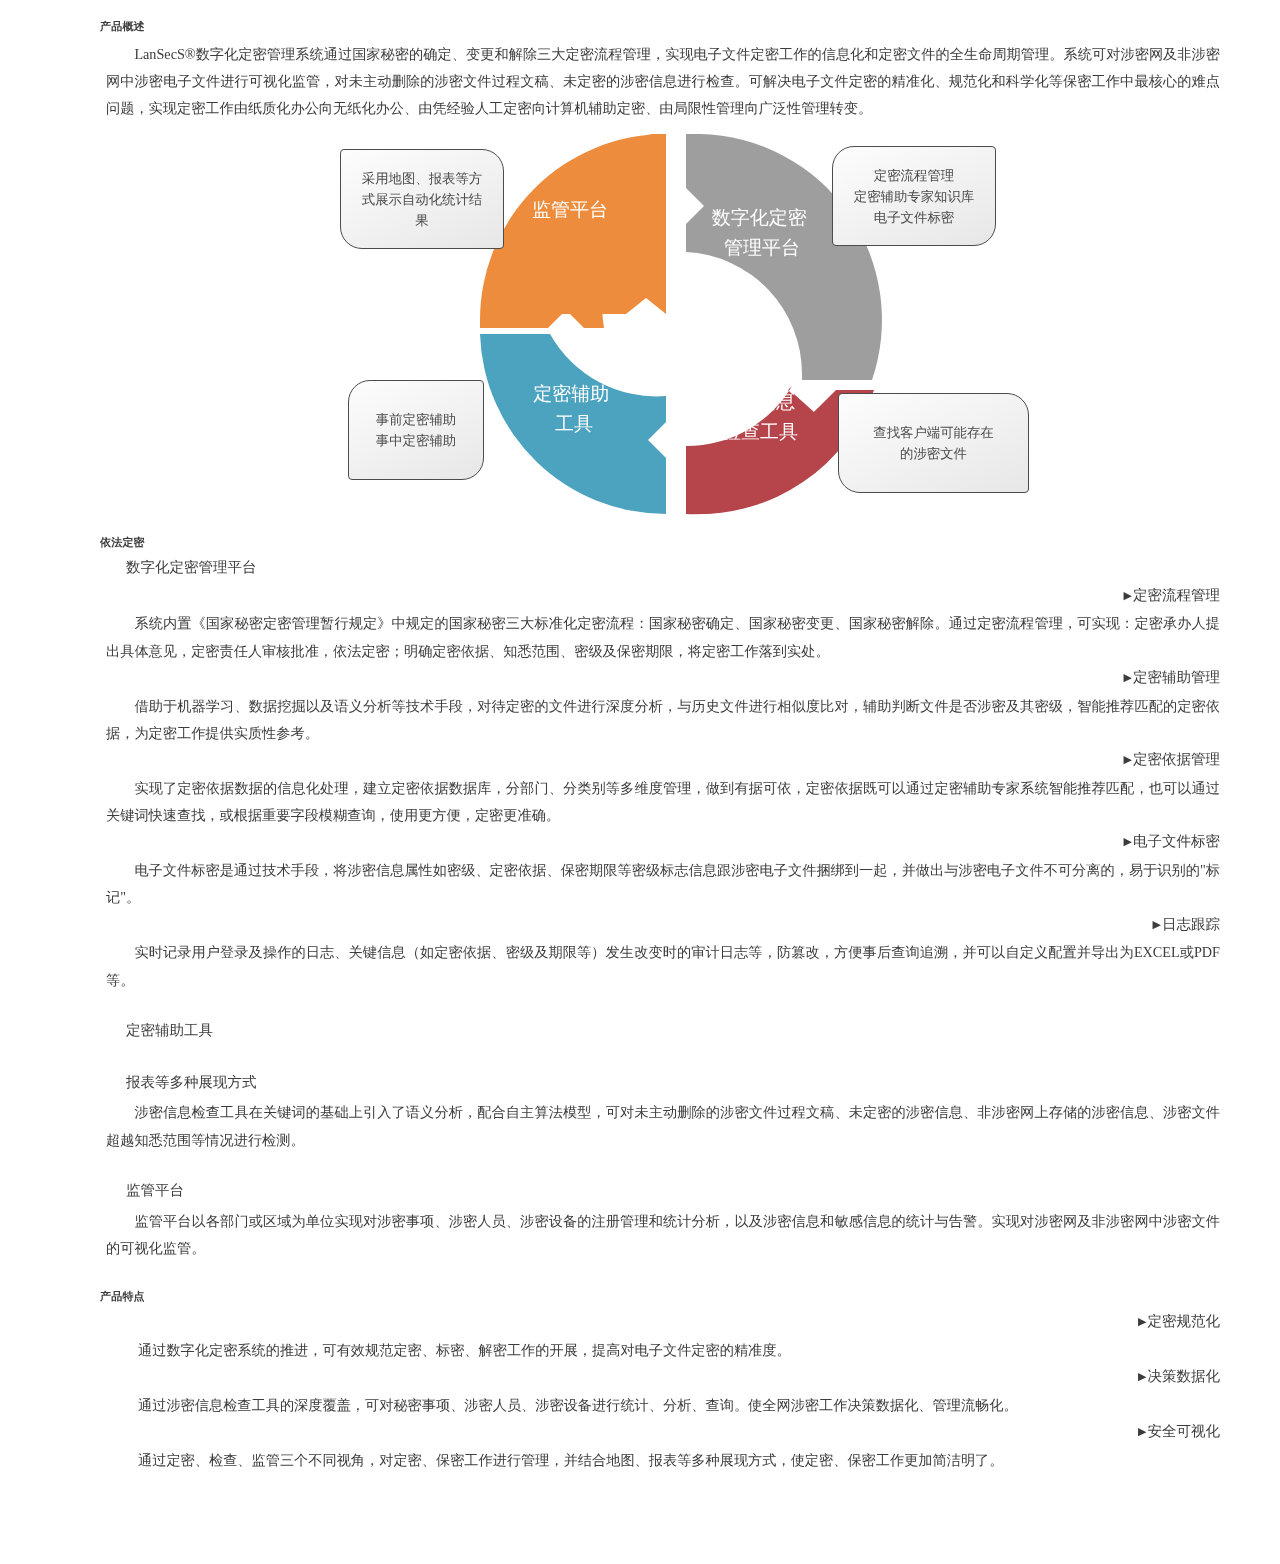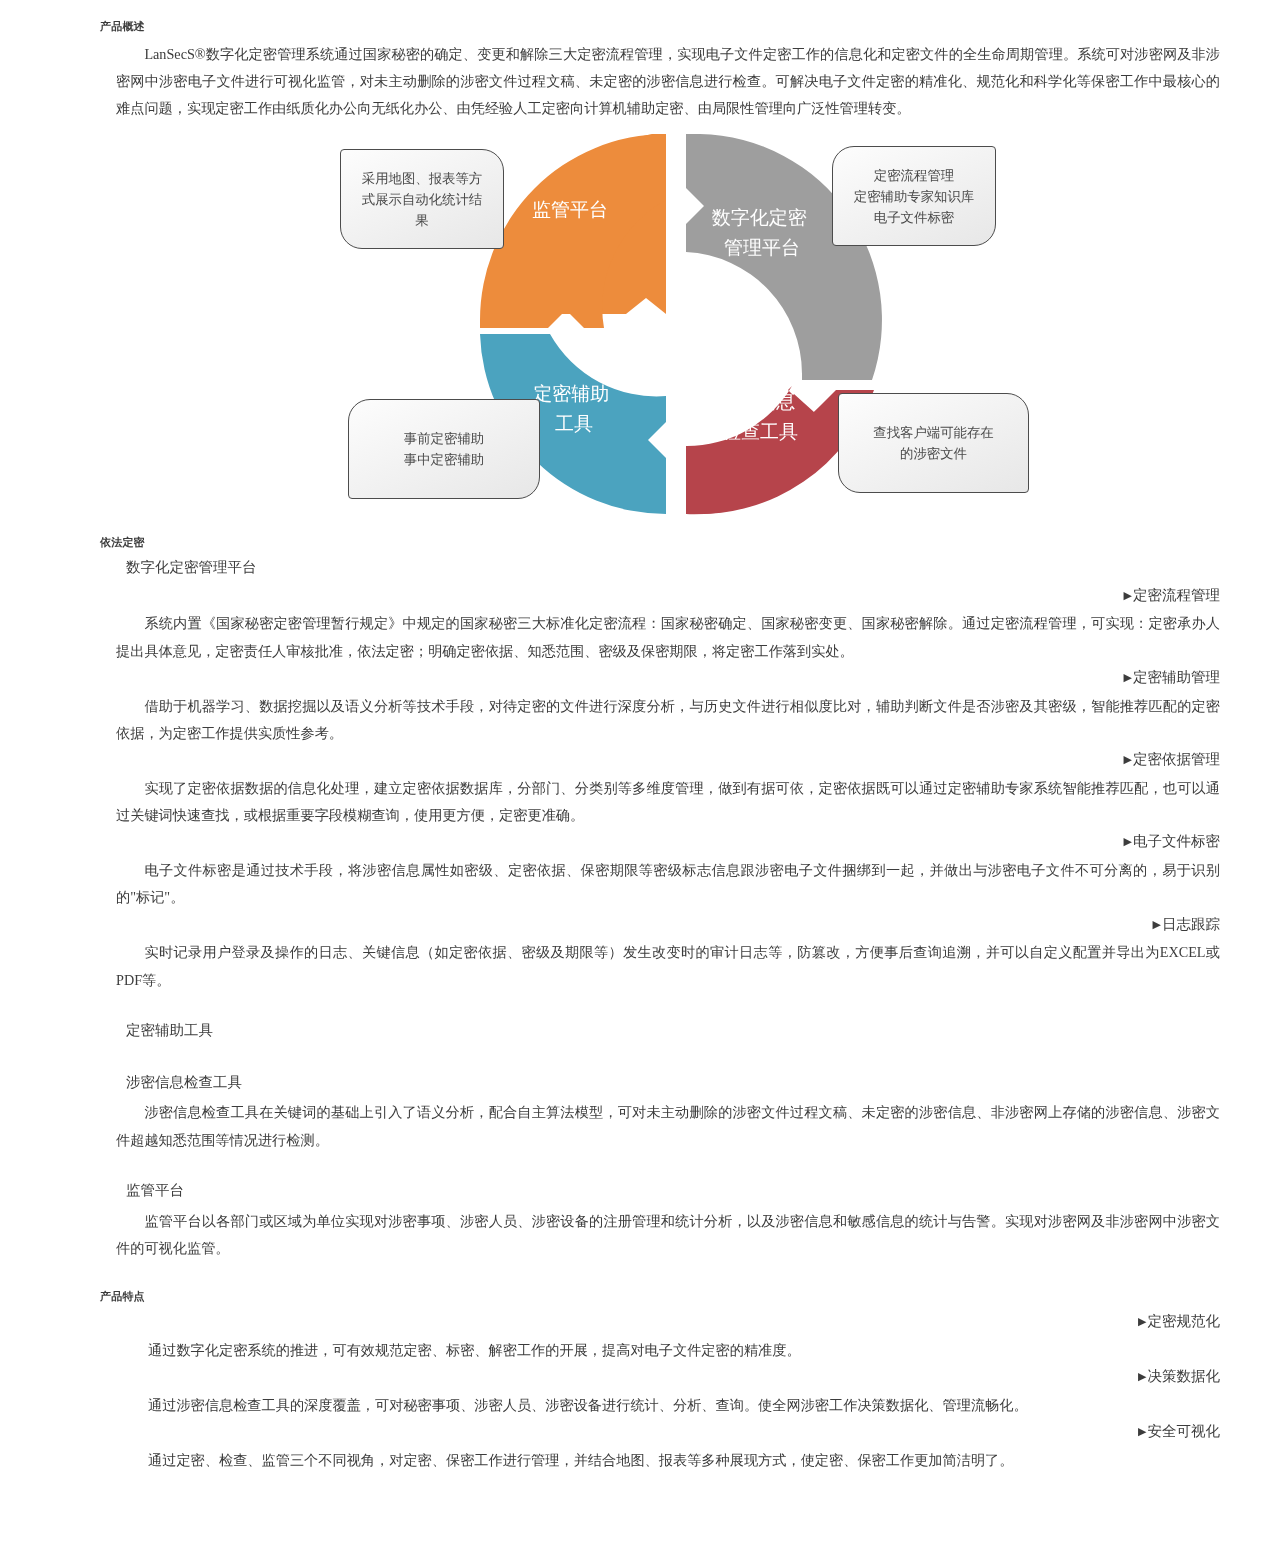--- a/index.html
+++ b/index.html
@@ -44,21 +44,21 @@
   }
   .bullet-head .tri {
     font-size: 11px;
     vertical-align: 1px;
     margin-right: 1px;
   }
   .para {
     font-size: 14.2px;
     line-height: 1.92;
     color: #3c3c3c;
-    margin: 0 0 2px 16px;
+    margin: 0 0 2px 6px;
     text-align: justify;
     text-justify: inter-ideograph;
     text-indent: 2em;
   }
   .para.noindent { text-indent: 0; }
   .gap-md { height: 24px; }
 
   
   .diagram-wrap {
     position: relative;
@@ -86,22 +86,22 @@
     width: 164px; height: 100px;
     border-radius: 4px 22px 4px 22px;
     align-items: center;
   }
   .callout-tr {
     left: 732px; top: 18px;
     width: 164px; height: 100px;
     border-radius: 22px 4px 22px 4px;
   }
   .callout-bl {
-    left: 248px; top: 271px;
-    width: 192px; height: 100px;
+    left: 248px; top: 252px;
+    width: 136px; height: 100px;
     border-radius: 22px 4px 22px 4px;
   }
   .callout-br {
     left: 738px; top: 265px;
     width: 191px; height: 100px;
     border-radius: 4px 22px 4px 22px;
   }
   .seg-label {
     font-family: "Liberation Sans", "DejaVu Sans", sans-serif;
     font-size: 19px;
@@ -267,21 +267,21 @@
     <span class="tri">▶</span><span>日志跟踪</span>
   </div>
   <p class="para">实时记录用户登录及操作的日志、关键信息（如定密依据、密级及期限等）发生改变时的审计日志等，防篡改，方便事后查询追溯，并可以自定义配置并导出为EXCEL或PDF等。</p>
 
   <div class="gap-md"></div>
 
   <div class="sub-head">定密辅助工具</div>
 
   <div class="gap-md"></div>
 
-  <div class="sub-head">涉密信息检查工具</div>
+  <div class="sub-head">报表等多种展现方式</div>
   <p class="para">涉密信息检查工具在关键词的基础上引入了语义分析，配合自主算法模型，可对未主动删除的涉密文件过程文稿、未定密的涉密信息、非涉密网上存储的涉密信息、涉密文件超越知悉范围等情况进行检测。</p>
 
   <div class="gap-md"></div>
 
   <div class="sub-head">监管平台</div>
   <p class="para">监管平台以各部门或区域为单位实现对涉密事项、涉密人员、涉密设备的注册管理和统计分析，以及涉密信息和敏感信息的统计与告警。实现对涉密网及非涉密网中涉密文件的可视化监管。</p>
 
   <div class="gap-md"></div>
 
   <h2 class="sec-head">产品特点</h2>

